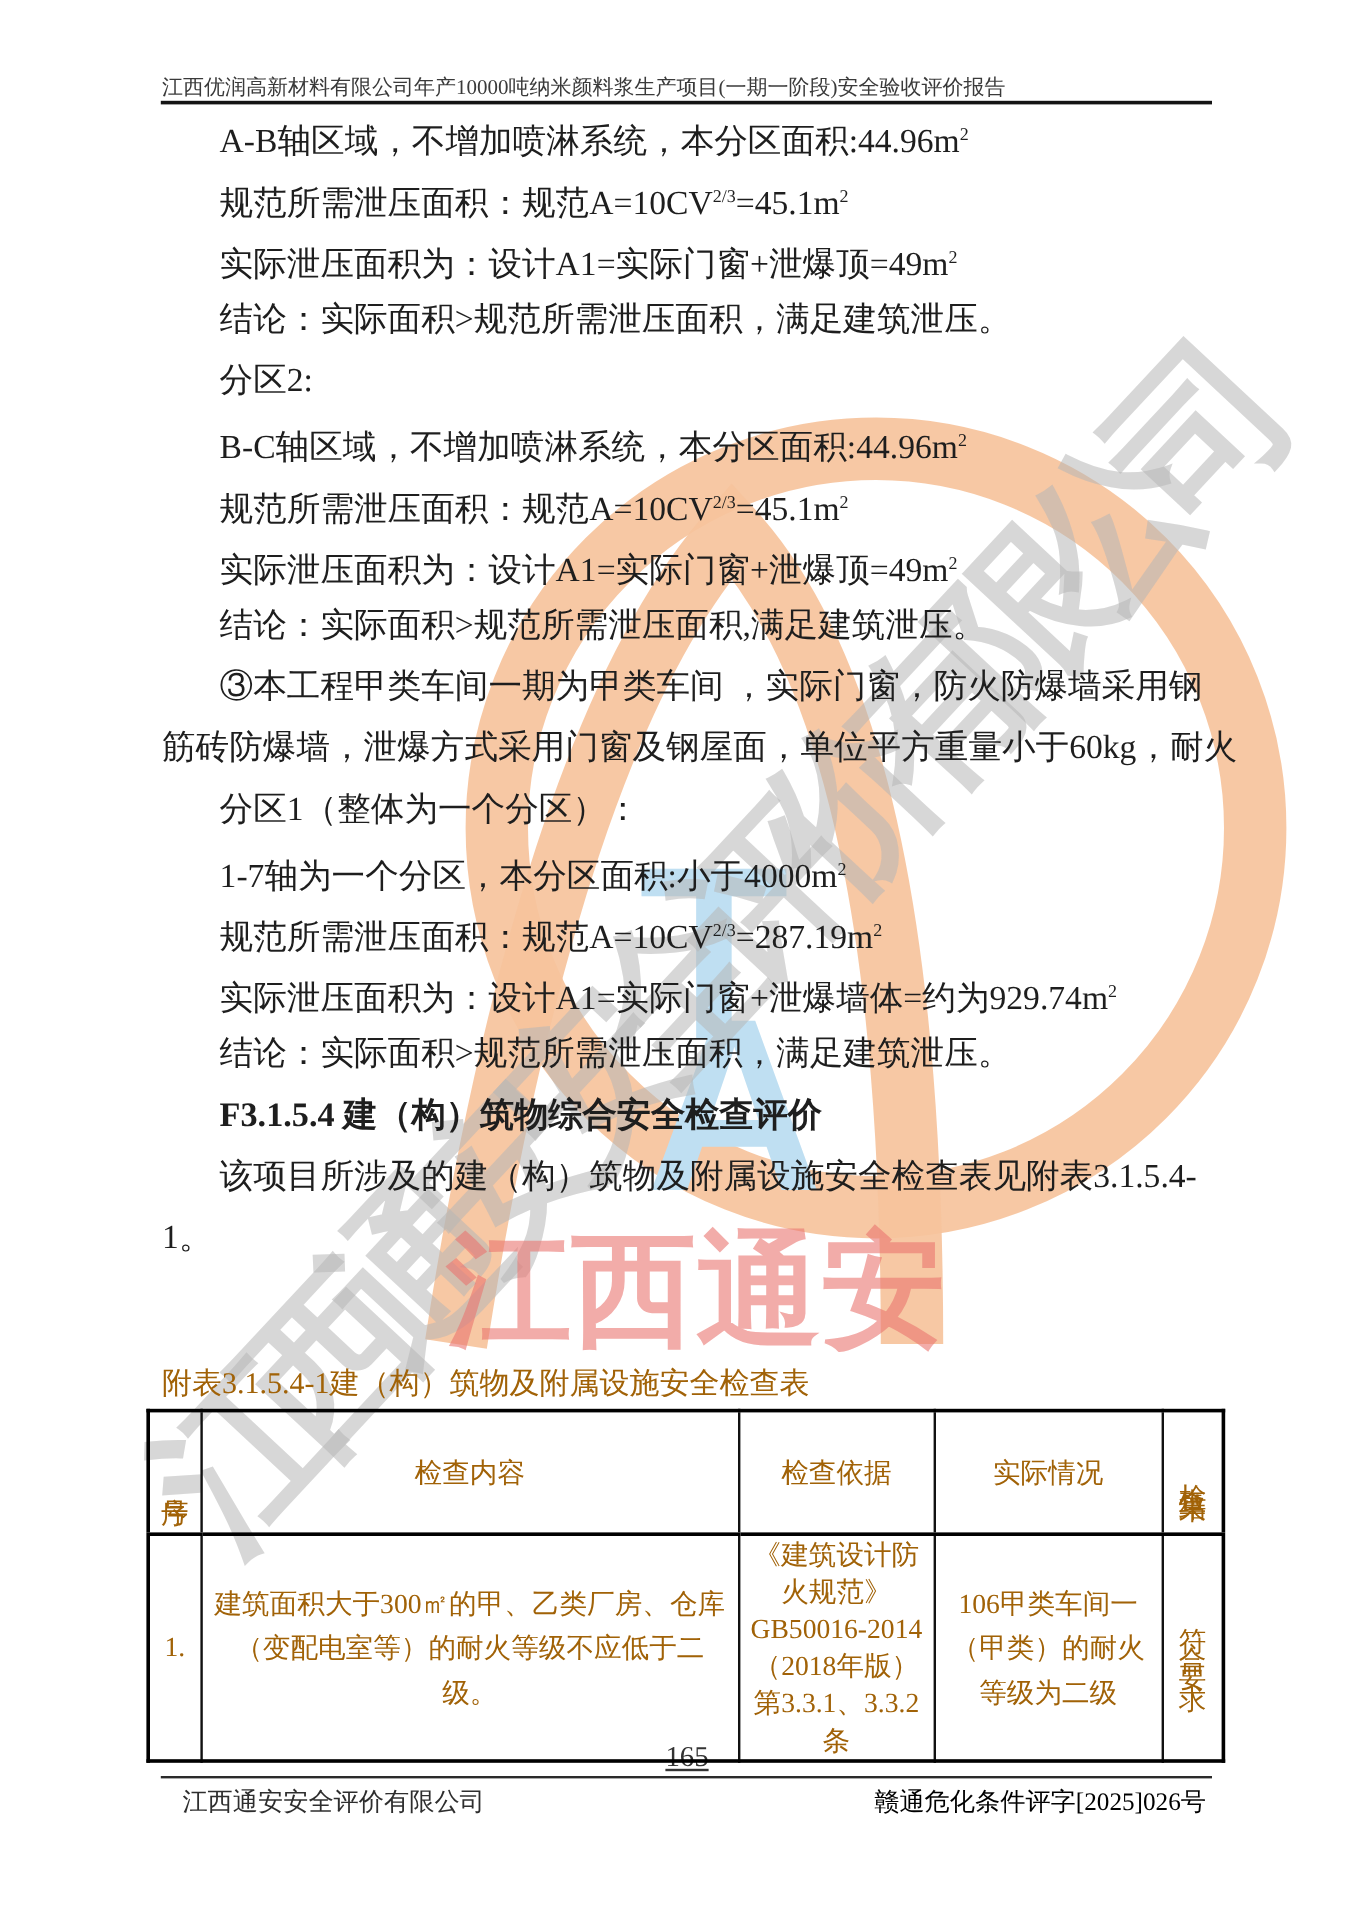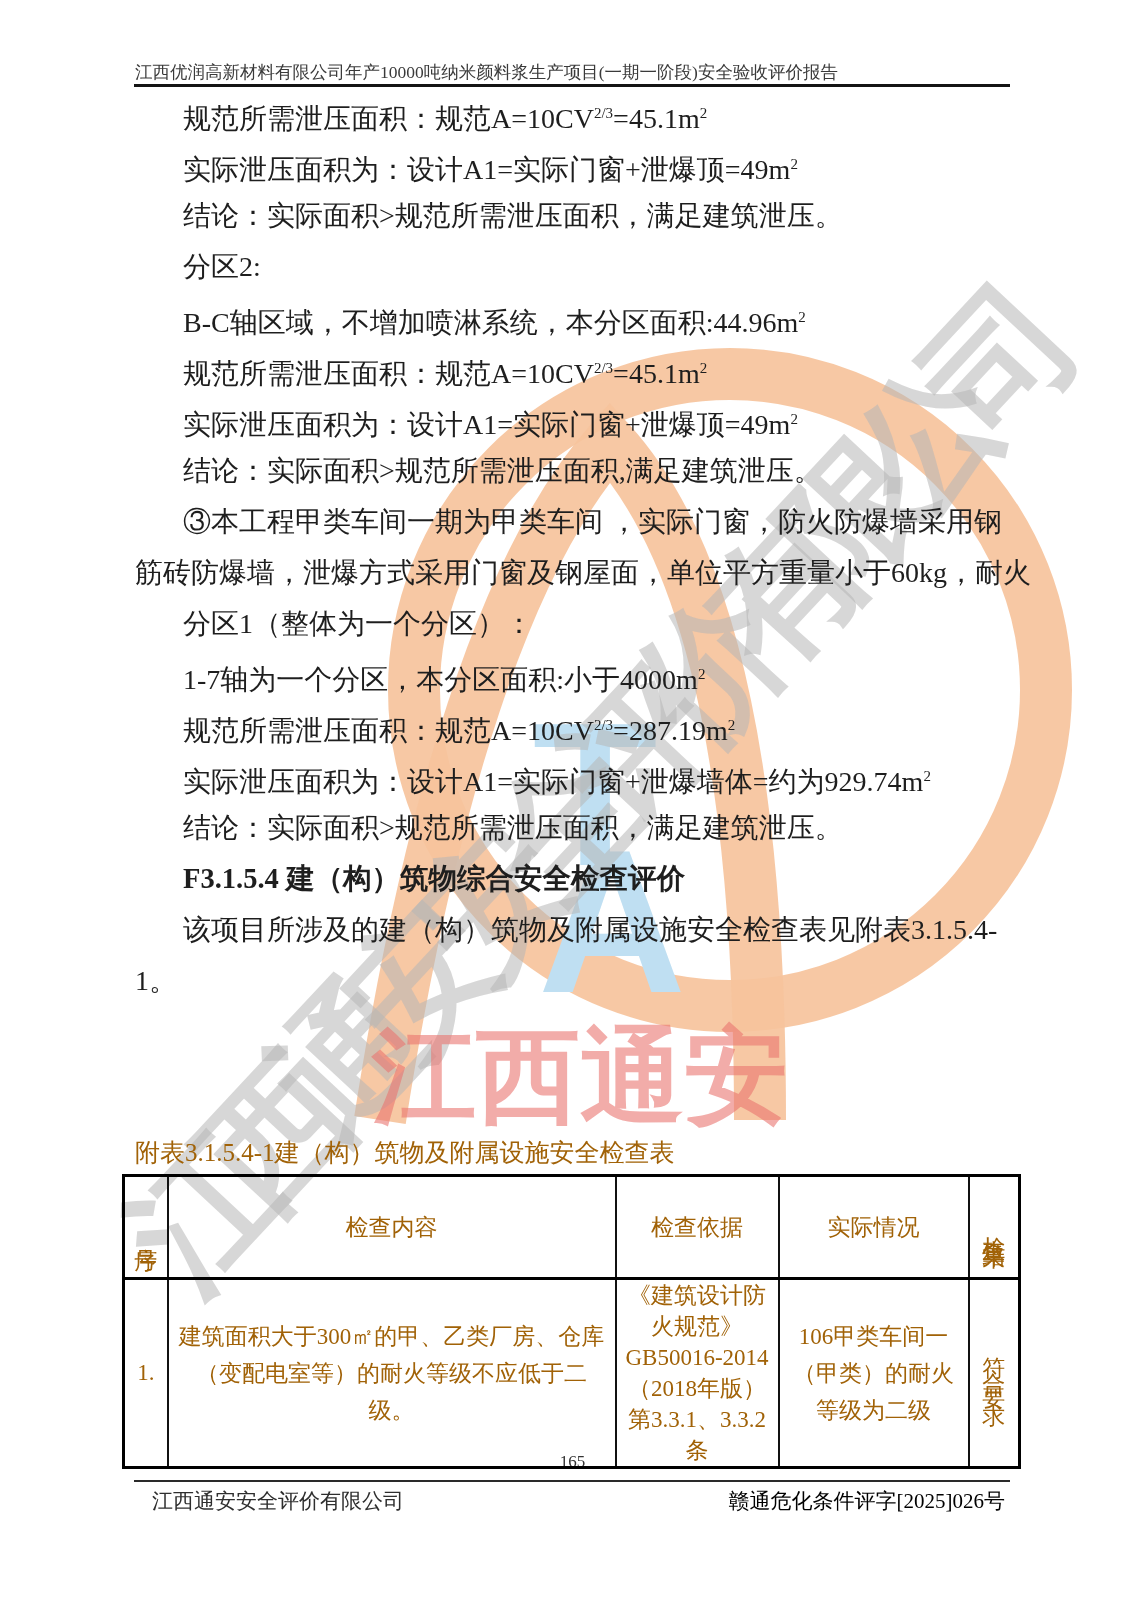--- a/index.html
+++ b/index.html
@@ -56,21 +56,21 @@
   table.check{border:3px solid #000;}
   table.check tr.hdr th{border-bottom:3px solid #000;height:100px;}
   table.check tr.row1 td{height:158px;}
   td.c-content{text-align:left;line-height:37px;padding:0 12px;white-space:normal;}
   td.c-basis{line-height:31px;white-space:pre-line;}
   td.c-actual{line-height:37px;}
   .vtext{writing-mode:vertical-rl;display:inline-block;line-height:1;}
   .vtext.hdr-v{letter-spacing:4px;}
   .vtext.row-v{letter-spacing:16px;}
   
-  .page-number{position:absolute;top:1452px;left:135px;width:875px;text-align:center;font-size:17px;color:#333;text-decoration:underline;}
+  .page-number{position:absolute;top:1452px;left:135px;width:875px;text-align:center;font-size:24px;color:#333;text-decoration:underline;}
   .footer-rule{position:absolute;top:1480px;left:134px;width:876px;height:2px;background:#2a2a2a;}
   .footer-left{position:absolute;top:1487px;left:152px;font-size:21px;color:#2e2e2e;white-space:nowrap;}
   .footer-right{position:absolute;top:1487px;right:127px;font-size:21px;color:#000000;white-space:nowrap;}
 </style>
 </head>
 <body>
 
 <svg class="wm-logo" width="760" height="820" viewBox="0 0 760 820">
   <circle cx="400" cy="370" r="316" fill="none" stroke="#f6c39c" stroke-width="52" opacity="0.92"></circle>
   <path d="M 50 800 C 100 480 175 240 280 122 C 388 240 430 480 430 800" fill="none" stroke="#f6c39c" stroke-width="52" opacity="0.92"></path>
@@ -79,20 +79,21 @@
 </svg>
 <div class="wm-gray">江西通安安全评价有限公司</div>
 <div class="wm-red">江西通安</div>
 
 <div class="layer content-layer">
 
   <div class="header-title">江西优润高新材料有限公司年产10000吨纳米颜料浆生产项目(一期一阶段)安全验收评价报告</div>
   <div class="header-rule"></div>
 
   <div class="content">
+    <div class="line ind"><span>A-B轴区域，不增加喷淋系统，本分区面积:44.96m</span><span class="sup">2</span></div>
     <div class="line ind"><span>规范所需泄压面积：规范A=10CV</span><span class="sup">2/3</span><span>=45.1m</span><span class="sup">2</span></div>
     <div class="line ind"><span>实际泄压面积为：设计A1=实际门窗+泄爆顶=49m</span><span class="sup">2</span></div>
     <div class="line ind"><span>结论：实际面积&gt;规范所需泄压面积，满足建筑泄压。</span></div>
     <div class="line ind"><span>分区2:</span></div>
     <div class="line ind"><span>B-C轴区域，不增加喷淋系统，本分区面积:44.96m</span><span class="sup">2</span></div>
     <div class="line ind"><span>规范所需泄压面积：规范A=10CV</span><span class="sup">2/3</span><span>=45.1m</span><span class="sup">2</span></div>
     <div class="line ind"><span>实际泄压面积为：设计A1=实际门窗+泄爆顶=49m</span><span class="sup">2</span></div>
     <div class="line ind"><span>结论：实际面积&gt;规范所需泄压面积,满足建筑泄压。</span></div>
     <div class="line ind"><span>③本工程甲类车间一期为甲类车间 ，实际门窗，防火防爆墙采用钢</span></div>
     <div class="line"><span>筋砖防爆墙，泄爆方式采用门窗及钢屋面，单位平方重量小于60kg，耐火</span></div>

